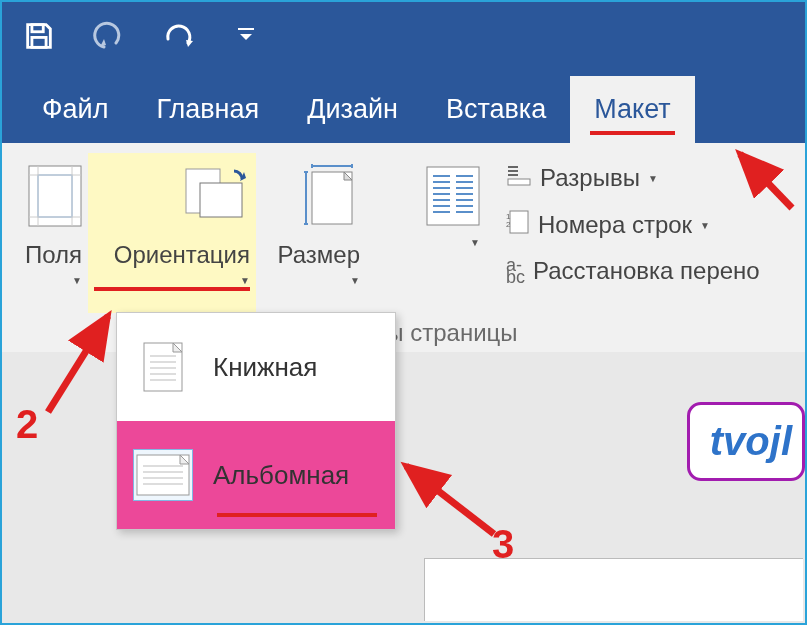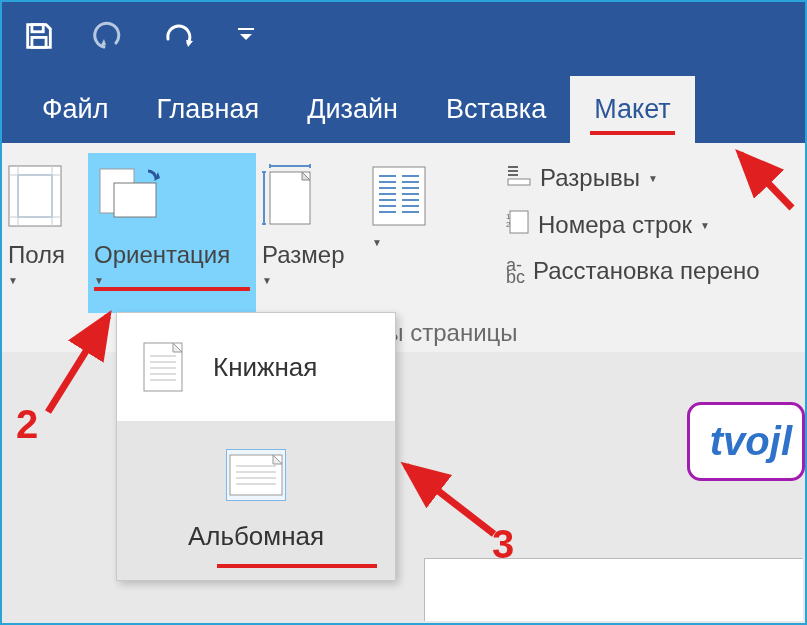--- a/index.html
+++ b/index.html
@@ -11,36 +11,36 @@
   .save-icon svg, .undo-icon svg, .redo-icon svg { display: block; }
 
   
   .tabs { background: #2b579a; height: 73px; display: flex; align-items: flex-end; padding-left: 16px; }
   .tab { color: #fff; font-size: 27px; padding: 18px 24px 18px 24px; cursor: pointer; position: relative; }
   .tab.active { background: #f1f1f1; color: #2b579a; margin-top: 8px; }
   .tab.active .underline { position: absolute; left: 20px; right: 20px; bottom: 8px; height: 4px; background: #e02020; }
 
   
   .ribbon { background: #f1f1f1; height: 210px; position: relative; display: flex; align-items: flex-start; padding-top: 10px; }
-  .big-btn { display: flex; flex-direction: column; align-items: flex-start; justify-content: flex-start; padding: 8px 6px 0 6px; cursor: pointer; text-align: center; position: relative; height: 160px; }
-  .big-btn.selected { background: #7dd3fc; }
+  .big-btn { display: flex; flex-direction: column; align-items: flex-end; justify-content: flex-start; padding: 8px 6px 0 6px; cursor: pointer; text-align: center; position: relative; height: 160px; }
+  .big-btn.selected { background: #fef9c3; }
   .big-btn .icon-wrap { height: 70px; display: flex; align-items: center; justify-content: center; }
   .big-btn .lbl { font-size: 24px; color: #444; margin-top: 10px; white-space: nowrap; }
   .big-btn .dd { font-size: 10px; color: #555; margin-top: 6px; }
   .big-btn .underline-red { position: absolute; bottom: 22px; left: 6px; right: 6px; height: 4px; background: #e02020; }
 
   .small-row { display: flex; align-items: center; gap: 8px; font-size: 24px; color: #444; padding: 4px 8px; cursor: pointer; white-space: nowrap; }
   .small-stack { display: flex; flex-direction: column; gap: 8px; margin-left: 12px; margin-top: 6px; justify-content: space-between; }
 
   .group-caption { position: absolute; top: 176px; left: 360px; font-size: 24px; color: #6a6a6a; }
 
   
   .dropdown { position: absolute; top: 310px; left: 114px; width: 280px; background: #fff; border: 1px solid #c8c8c8; box-shadow: 3px 3px 8px rgba(0,0,0,0.2); z-index: 10; }
   .dd-item { display: flex; align-items: center; gap: 20px; padding: 28px 16px; cursor: pointer; position: relative; }
-  .dd-item.hover { background: #e5e5e5; flex-direction: column; }
+  .dd-item.hover { background: #ec4899; }
   .dd-item .dd-icon { width: 60px; height: 52px; display:flex; align-items:center; justify-content:center; }
   .dd-item.hover .dd-icon { border: 1px solid #81b7e4; background:#eef6fd; }
   .dd-item .dd-label { font-size: 26px; color: #333; }
   .dd-item .dd-underline { position: absolute; left: 100px; right: 18px; bottom: 12px; height: 4px; background: #e02020; }
 
   
   .watermark { position: absolute; right: 0; top: 400px; border: 3px solid #a21caf; border-radius: 14px; padding: 14px 10px 14px 20px; color: #2e73c9; font-style: italic; font-weight: bold; font-size: 40px; background:#fff; }
 
   
   .annot { position: absolute; color: #e02020; font-size: 40px; font-weight: bold; z-index: 20; }

